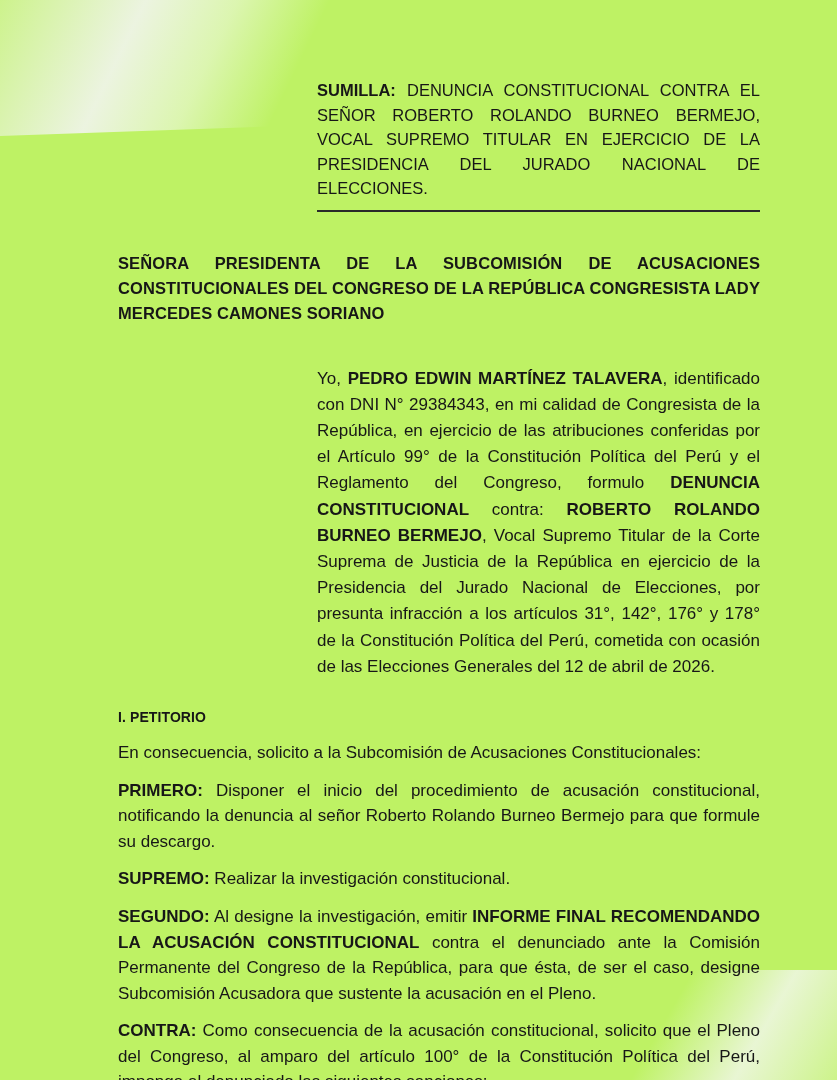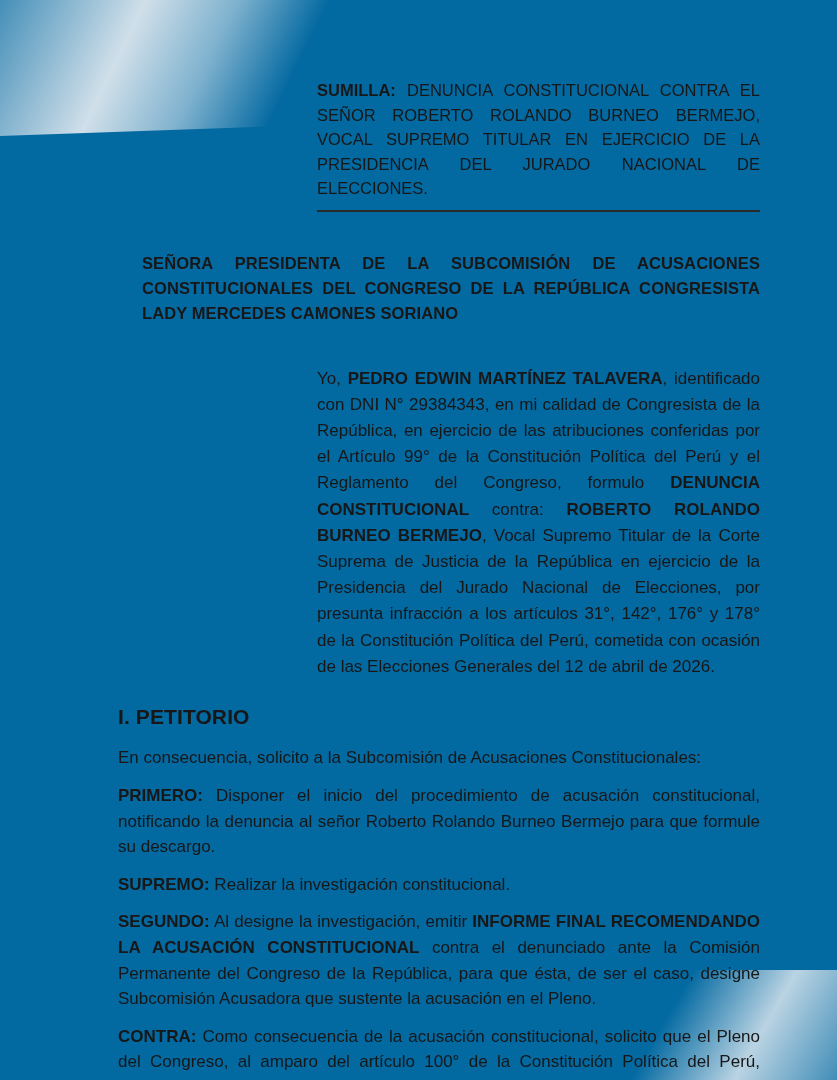--- a/index.html
+++ b/index.html
@@ -13,21 +13,21 @@
     height: 1080px;
     font-family: "Liberation Sans", sans-serif;
     color: #171717;
     -webkit-font-smoothing: antialiased;
   }
 
   #page {
     position: relative;
     width: 837px;
     height: 1080px;
-    background: #0369a1;
+    background: #bef264;
     overflow: hidden;
   }
 
   
   #scan-artifact {
     position: absolute;
     left: -40px;
     top: -60px;
     width: 420px;
     height: 190px;
@@ -86,33 +86,32 @@
   }
 
   .t-addressee {
     font-size: 16.5px;
     line-height: 25px;
     font-weight: bold;
     text-align: justify;
     text-align-last: left;
     letter-spacing: 0.1px;
     margin-top: 39px;
-    margin-left: 24px;
   }
 
   .t-opening {
     font-size: 17px;
     line-height: 26.2px;
     text-align: justify;
     text-align-last: left;
     margin-top: 40px;
   }
 
   .section-heading {
-    font-size: 21px;
+    font-size: 14px;
     line-height: 22px;
     font-weight: bold;
     margin-top: 26px;
     letter-spacing: 0.1px;
   }
 
   .t-body {
     font-size: 17px;
     line-height: 25.6px;
     text-align: justify;

